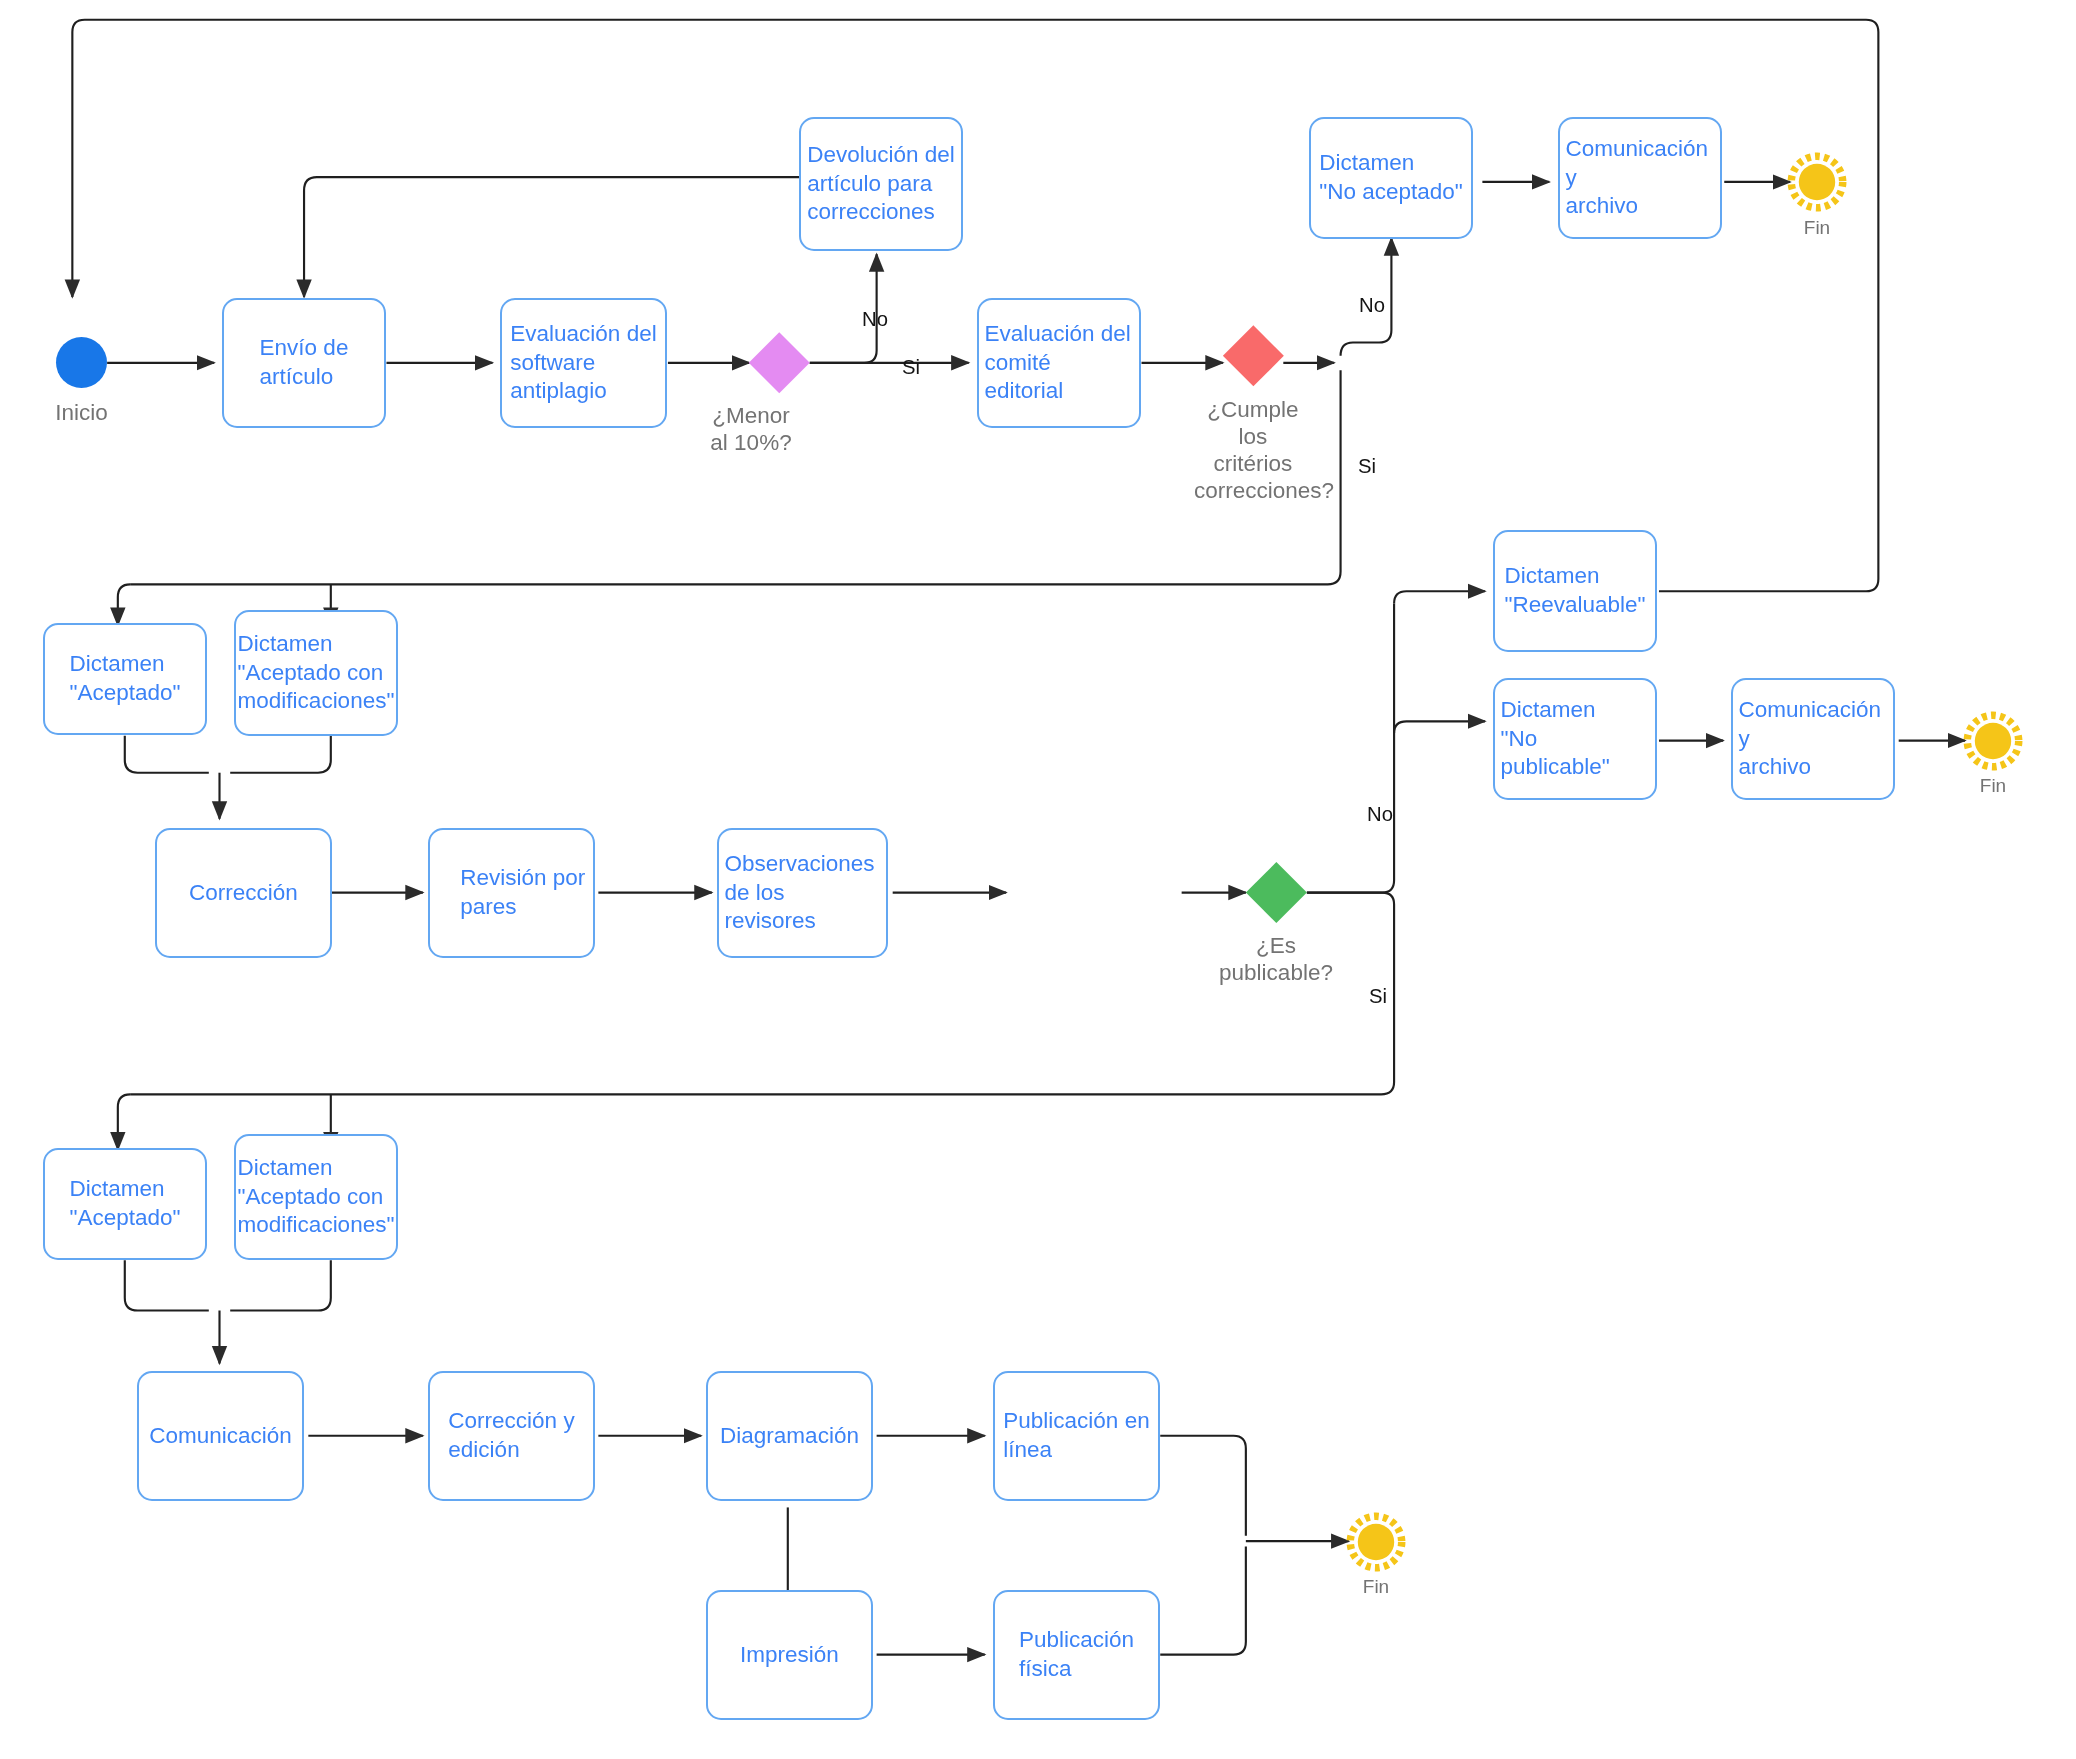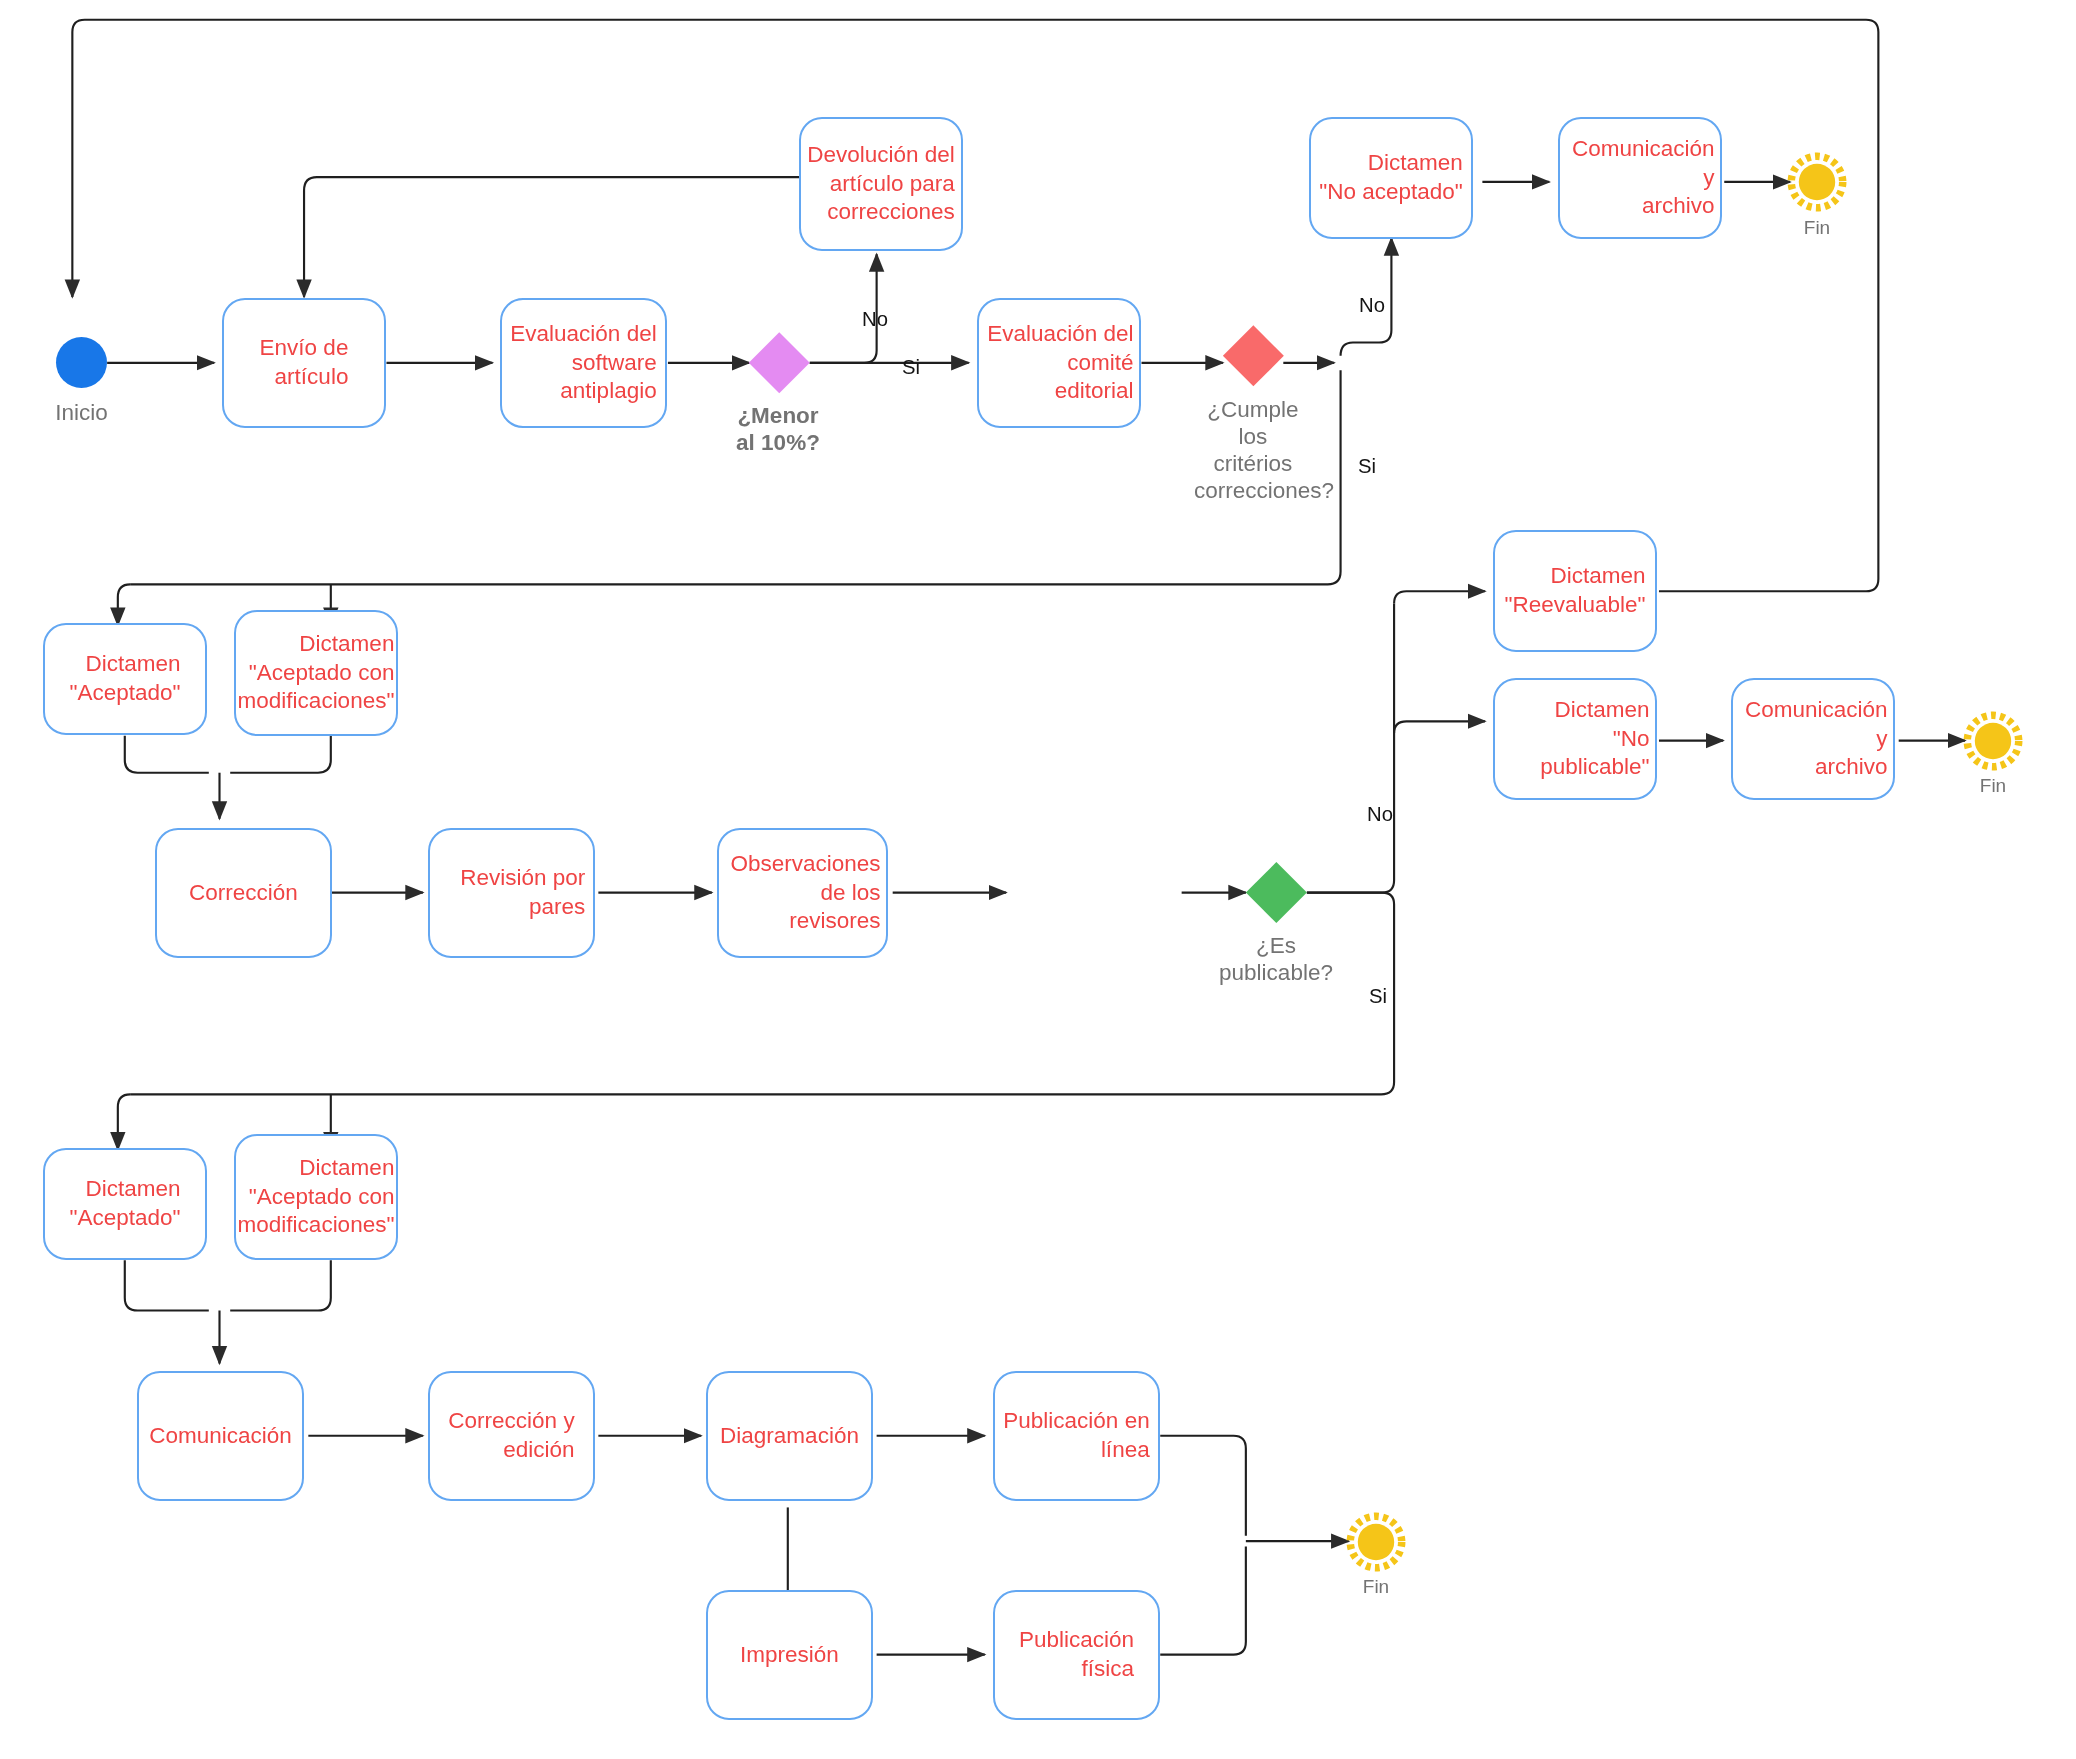--- a/index.html
+++ b/index.html
@@ -2,23 +2,23 @@
 <html style="font-size:8.6px"><head>
 <meta charset="utf-8">
 <style>
   html,body{margin:0;padding:0;background:#ffffff;}
   body{font-family:"Liberation Sans", sans-serif;}
   #stage{position:relative;width:2077px;height:1760px;background:#fff;overflow:hidden;}
   svg.layer{position:absolute;left:0;top:0;width:2077px;height:1760px;}
   .edge{fill:none;stroke:#1f1f1f;stroke-width:4;}
   .node-box{
     position:absolute;box-sizing:border-box;
-    border:2.7px solid #63A7F2;border-radius:23px;background:#ffffff;
-    display:flex;align-items:center;justify-content:center;text-align:right;
-    color:#ef4444;font-size:22.5px;line-height:1.28;padding:3.2px 5.4px;
+    border:2.7px solid #63A7F2;border-radius:15px;background:#ffffff;
+    display:flex;align-items:center;justify-content:center;text-align:left;
+    color:#3b82f6;font-size:22.5px;line-height:1.28;padding:3.2px 5.4px;
   }
   .edge-label{
     position:absolute;color:#141414;font-size:20.3px;line-height:1;
     white-space:nowrap;
   }
   .node-caption{
     position:absolute;color:#737373;font-size:22.5px;line-height:1.2;
     text-align:center;white-space:pre;
   }
   .start-node{position:absolute;border-radius:50%;background:#1877E8;}
@@ -193,21 +193,21 @@
   <div class="node-box" style="left:706px;top:1371px;width:167px;height:130px;white-space:pre-line;">Diagramación</div>
 
   <div class="node-box" style="left:993px;top:1371px;width:167px;height:130px;white-space:pre-line;">Publicación en
 línea</div>
 
   <div class="node-box" style="left:706px;top:1590px;width:167px;height:130px;white-space:pre-line;">Impresión</div>
 
   <div class="node-box" style="left:993px;top:1590px;width:167px;height:130px;white-space:pre-line;">Publicación
 física</div>
 
-  <div class="node-caption" style="left:719px;top:402px;width:118px;font-weight:bold;">¿Menor
+  <div class="node-caption" style="left:692px;top:402px;width:118px;">¿Menor
 al 10%?</div>
 
   <div class="node-caption" style="left:1194px;top:396px;width:118px;">¿Cumple
 los
 critérios
 correcciones?</div>
 
   <div class="node-caption" style="left:1217px;top:932px;width:118px;">¿Es
 publicable?</div>
 

